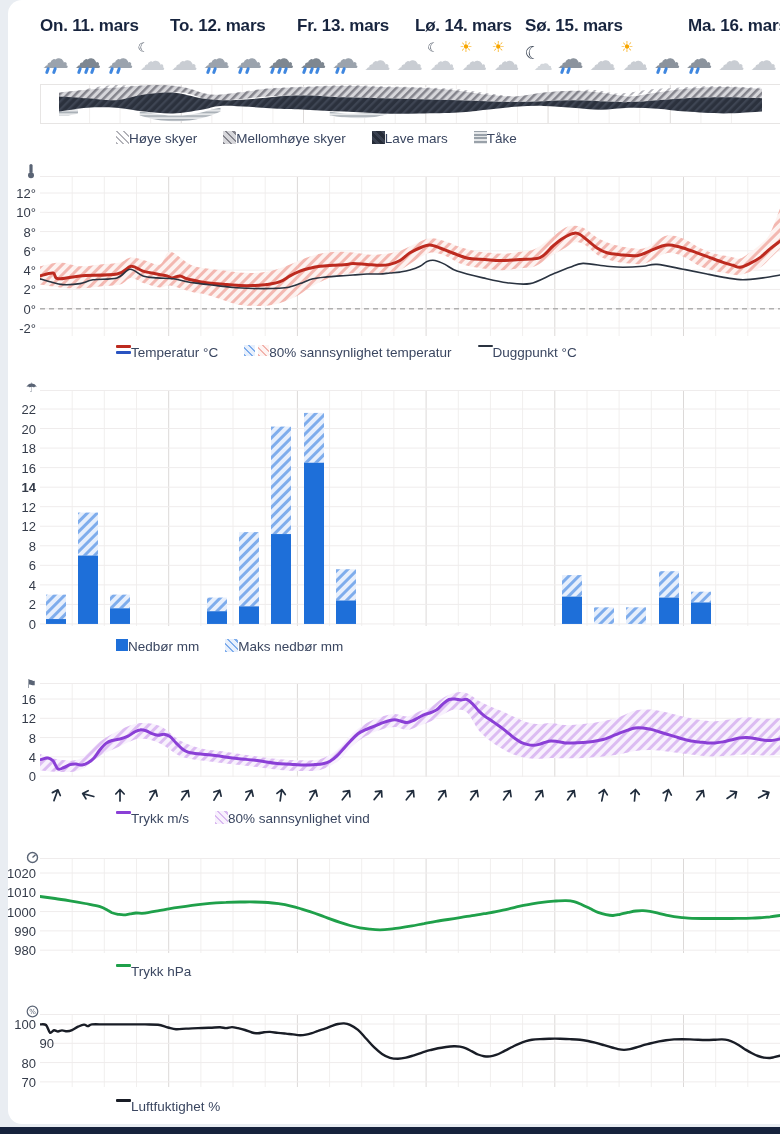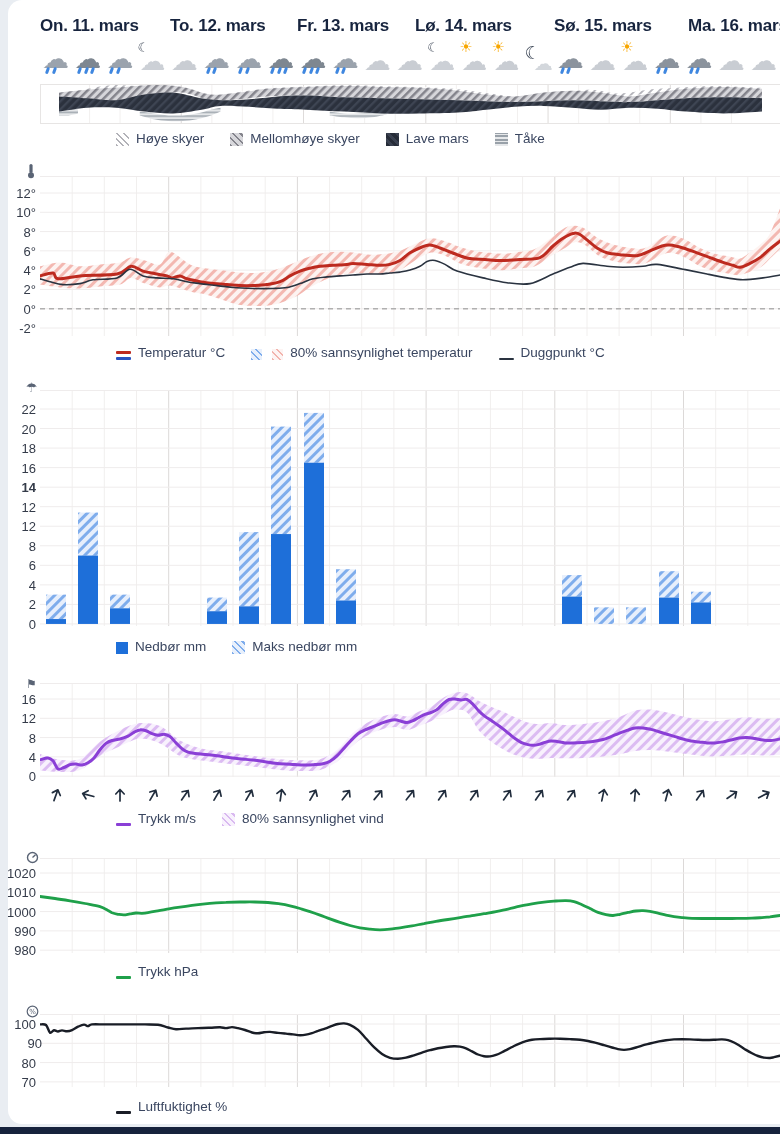--- a/index.html
+++ b/index.html
@@ -16,21 +16,21 @@
   .sym .astro{position:absolute;font-family:"DejaVu Sans",sans-serif;line-height:1;z-index:1;}
   .sym .drops{position:absolute;left:6px;top:23px;display:flex;gap:4px;z-index:3;}
   .sym .drop{width:2.5px;height:7px;border-radius:2px;transform:rotate(20deg);}
   .plotwrap{position:absolute;left:40px;width:740px;}
   svg.plot{display:block;}
   .cloudbox{border:1px solid #e7e5e4;border-right:none;box-sizing:border-box;}
   .ytick{position:absolute;width:36px;text-align:right;font-size:13px;color:#343b49;
     white-space:nowrap;}
   .legend{position:absolute;left:0;width:780px;display:flex;align-items:center;
     padding-left:116px;gap:26px;box-sizing:border-box;}
-  .legend .item{display:flex;align-items:flex-end;gap:7px;}
+  .legend .item{display:flex;align-items:flex-start;}
   .legend .lab{font-size:13.5px;color:#3a4660;white-space:nowrap;}
   .swatch{display:inline-block;}
   .sw-sq{width:13px;height:13px;}
   .sw-line{width:15px;height:3px;border-radius:1px;}
   .sw-dual{width:15px;height:9px;display:flex;flex-direction:column;justify-content:space-between;}
   .sw-dual i{display:block;height:2.6px;border-radius:1px;}
   .sw-hatch-blue{background:repeating-linear-gradient(45deg,#7fadec 0 2px,#e8f0fc 2px 5px);}
   .sw-hatch-pink{background:repeating-linear-gradient(45deg,#f2b4ad 0 2px,#fdf4f3 2px 5px);}
   .sw-hatch-purple{background:repeating-linear-gradient(45deg,#d9b9f0 0 2px,#f8f1fd 2px 5px);}
   .sw-hatch-hoye{background:repeating-linear-gradient(45deg,#b2b2b8 0 1.5px,#ffffff 1.5px 4.5px);}
@@ -78,21 +78,21 @@
 </svg>
 
 <div class="page">
   <div class="card"></div>
   <div class="content" id="content">
     <div id="day-header">
         <span class="day-label" style="left: 40px;">On. 11. mars</span>
         <span class="day-label" style="left: 170px;">To. 12. mars</span>
         <span class="day-label" style="left: 297px;">Fr. 13. mars</span>
         <span class="day-label" style="left: 415px;">Lø. 14. mars</span>
-        <span class="day-label" style="left: 554px;">Sø. 15. mars</span>
+        <span class="day-label" style="left: 525px;">Sø. 15. mars</span>
         <span class="day-label" style="left: 688px;">Ma. 16. mars</span>
       </div>
     <div id="symbols-row">
         <div class="sym" style="left: 40.087px;">
           <span class="cl" style="color:#9ba3ad;font-size:27px;left:2px;top:1px">☁</span>
           <span class="drops">
             <span class="drop" style="background:#3f87e0"></span>
             <span class="drop" style="background:#3f87e0"></span>
           </span>
         </div>
@@ -551,21 +551,21 @@
             <line x1="707.8" y1="0" x2="707.8" y2="73" stroke="#f1efee" stroke-width="1"></line>
             <line x1="0" y1="10" x2="740" y2="10" stroke="#efecec" stroke-width="1"></line>
             <line x1="0" y1="29.3" x2="740" y2="29.3" stroke="#efecec" stroke-width="1"></line>
             <line x1="0" y1="48.6" x2="740" y2="48.6" stroke="#efecec" stroke-width="1"></line>
             <line x1="0" y1="67.9" x2="740" y2="67.9" stroke="#efecec" stroke-width="1"></line>
             <line x1="0" y1="0.5" x2="740" y2="0.5" stroke="#efecec"></line>
             <path d="M0,10.4C1.0,10.5,4.3,9.6,6,11C7.7,12.4,8.7,17.8,10,18.7C11.3,19.6,12.7,16.4,14,16.2C15.3,16.0,16.7,17.5,18,17.5C19.3,17.5,20.5,16.4,22,16.4C23.5,16.4,25.3,17.3,27,17.3C28.7,17.3,30.2,17.0,32,16.2C33.8,15.4,36.0,13.6,38,12.7C40.0,11.8,42.3,10.7,44,10.6C45.7,10.5,46.7,12.1,48,12.1C49.3,12.1,49.2,10.7,52,10.4C54.8,10.1,59.5,10.4,65,10.4C70.5,10.4,78.3,10.4,85,10.4C91.7,10.4,99.5,10.3,105,10.4C110.5,10.5,114.2,10.3,118,10.8C121.8,11.3,125.0,12.8,128,13.5C131.0,14.2,133.0,15.0,136,15.2C139.0,15.4,142.3,14.8,146,14.6C149.7,14.4,154.0,14.3,158,14.1C162.0,13.9,166.3,13.8,170,13.7C173.7,13.6,177.3,13.2,180,13.3C182.7,13.4,184.0,14.1,186,14.1C188.0,14.1,190.0,13.1,192,13.1C194.0,13.1,195.8,13.7,198,14.2C200.2,14.7,202.7,15.3,205,16C207.3,16.7,209.8,17.9,212,18.5C214.2,19.1,216.0,19.3,218,19.3C220.0,19.3,222.0,18.5,224,18.3C226.0,18.1,227.7,17.8,230,17.9C232.3,18.0,235.3,18.6,238,18.9C240.7,19.2,243.5,19.4,246,19.6C248.5,19.9,250.7,20.1,253,20.4C255.3,20.7,257.8,21.2,260,21.2C262.2,21.2,264.0,21.0,266,20.6C268.0,20.3,270.0,19.7,272,19.1C274.0,18.5,275.8,17.6,278,16.9C280.2,16.1,282.7,15.4,285,14.6C287.3,13.8,289.8,12.7,292,11.9C294.2,11.1,296.0,10.4,298,10C300.0,9.6,302.0,9.3,304,9.4C306.0,9.5,307.7,9.7,310,10.8C312.3,11.9,315.3,13.5,318,15.8C320.7,18.1,323.3,21.6,326,24.5C328.7,27.4,331.3,30.6,334,33.2C336.7,35.8,339.3,38.1,342,39.9C344.7,41.7,347.3,43.0,350,43.8C352.7,44.6,355.3,44.7,358,44.7C360.7,44.7,363.3,44.2,366,43.6C368.7,43.0,371.3,42.1,374,41.3C376.7,40.5,379.3,39.5,382,38.6C384.7,37.8,387.3,36.9,390,36.2C392.7,35.5,395.3,34.8,398,34.3C400.7,33.8,403.3,33.4,406,33C408.7,32.6,411.7,32.3,414,32.2C416.3,32.1,418.0,32.3,420,32.6C422.0,33.0,424.0,33.5,426,34.3C428.0,35.1,430.0,36.4,432,37.4C434.0,38.4,436.0,39.7,438,40.5C440.0,41.3,442.0,41.9,444,42.2C446.0,42.5,448.0,42.6,450,42.4C452.0,42.2,454.0,41.6,456,40.9C458.0,40.2,460.0,39.2,462,38.2C464.0,37.2,466.0,36.1,468,35.1C470.0,34.1,472.0,33.0,474,32C476.0,31.0,478.0,30.1,480,29.3C482.0,28.5,484.0,27.8,486,27.2C488.0,26.6,489.7,26.1,492,25.8C494.3,25.5,497.0,25.3,500,25.1C503.0,24.9,506.7,24.8,510,24.7C513.3,24.6,516.7,24.6,520,24.7C523.3,24.8,526.7,24.9,530,25.1C533.3,25.3,537.0,25.5,540,25.8C543.0,26.1,545.3,26.5,548,27C550.7,27.5,553.3,28.2,556,28.9C558.7,29.6,561.3,30.4,564,31.2C566.7,32.0,569.7,32.9,572,33.5C574.3,34.1,576.0,34.7,578,35.1C580.0,35.5,582.0,35.9,584,35.9C586.0,35.9,588.0,35.5,590,35.1C592.0,34.7,594.0,34.1,596,33.5C598.0,32.9,599.7,32.3,602,31.6C604.3,30.9,607.3,30.2,610,29.5C612.7,28.8,615.3,28.2,618,27.6C620.7,27.1,623.3,26.6,626,26.2C628.7,25.8,631.3,25.6,634,25.4C636.7,25.2,639.3,25.2,642,25.2C644.7,25.2,647.3,25.3,650,25.4C652.7,25.5,655.3,25.7,658,25.8C660.7,25.9,663.3,26.0,666,26C668.7,26.0,671.3,25.9,674,25.8C676.7,25.7,679.7,25.3,682,25.4C684.3,25.5,686.0,25.7,688,26.2C690.0,26.7,692.0,27.5,694,28.5C696.0,29.5,698.0,30.8,700,32C702.0,33.2,704.0,34.7,706,35.9C708.0,37.1,710.0,38.3,712,39.3C714.0,40.3,716.0,41.3,718,42C720.0,42.7,722.0,43.3,724,43.6C726.0,43.9,728.3,44.1,730,44C731.7,43.9,732.3,43.6,734,43.2C735.7,42.8,739.0,42.0,740,41.7" fill="none" stroke="#191d26" stroke-width="2.4" stroke-linecap="round" stroke-linejoin="round"></path>
           </svg>
         </div>
         <span class="ytick" style="left: 0px; top: 1017px;">100</span>
-        <span class="ytick" style="left: 6px; top: 1036.3px;">90</span>
+        <span class="ytick" style="left: 18px; top: 1036.3px;">90</span>
         <span class="ytick" style="left: 0px; top: 1055.6px;">80</span>
         <span class="ytick" style="left: 0px; top: 1074.9px;">70</span>
         <div class="sec-icon" style="left: 26px; top: 1005px;"><svg width="13" height="13" viewBox="0 0 13 13">
             <circle cx="6.5" cy="6.5" r="5.3" fill="none" stroke="#5a6475" stroke-width="1.2"></circle>
             <text x="6.5" y="9" text-anchor="middle" font-size="7" fill="#5a6475" font-family="DejaVu Sans">%</text>
           </svg></div>
       </div>
   <div class="legend" style="top: 131px;">
         <div class="item">
           <span class="swatch sw-sq sw-hatch-hoye"></span>

